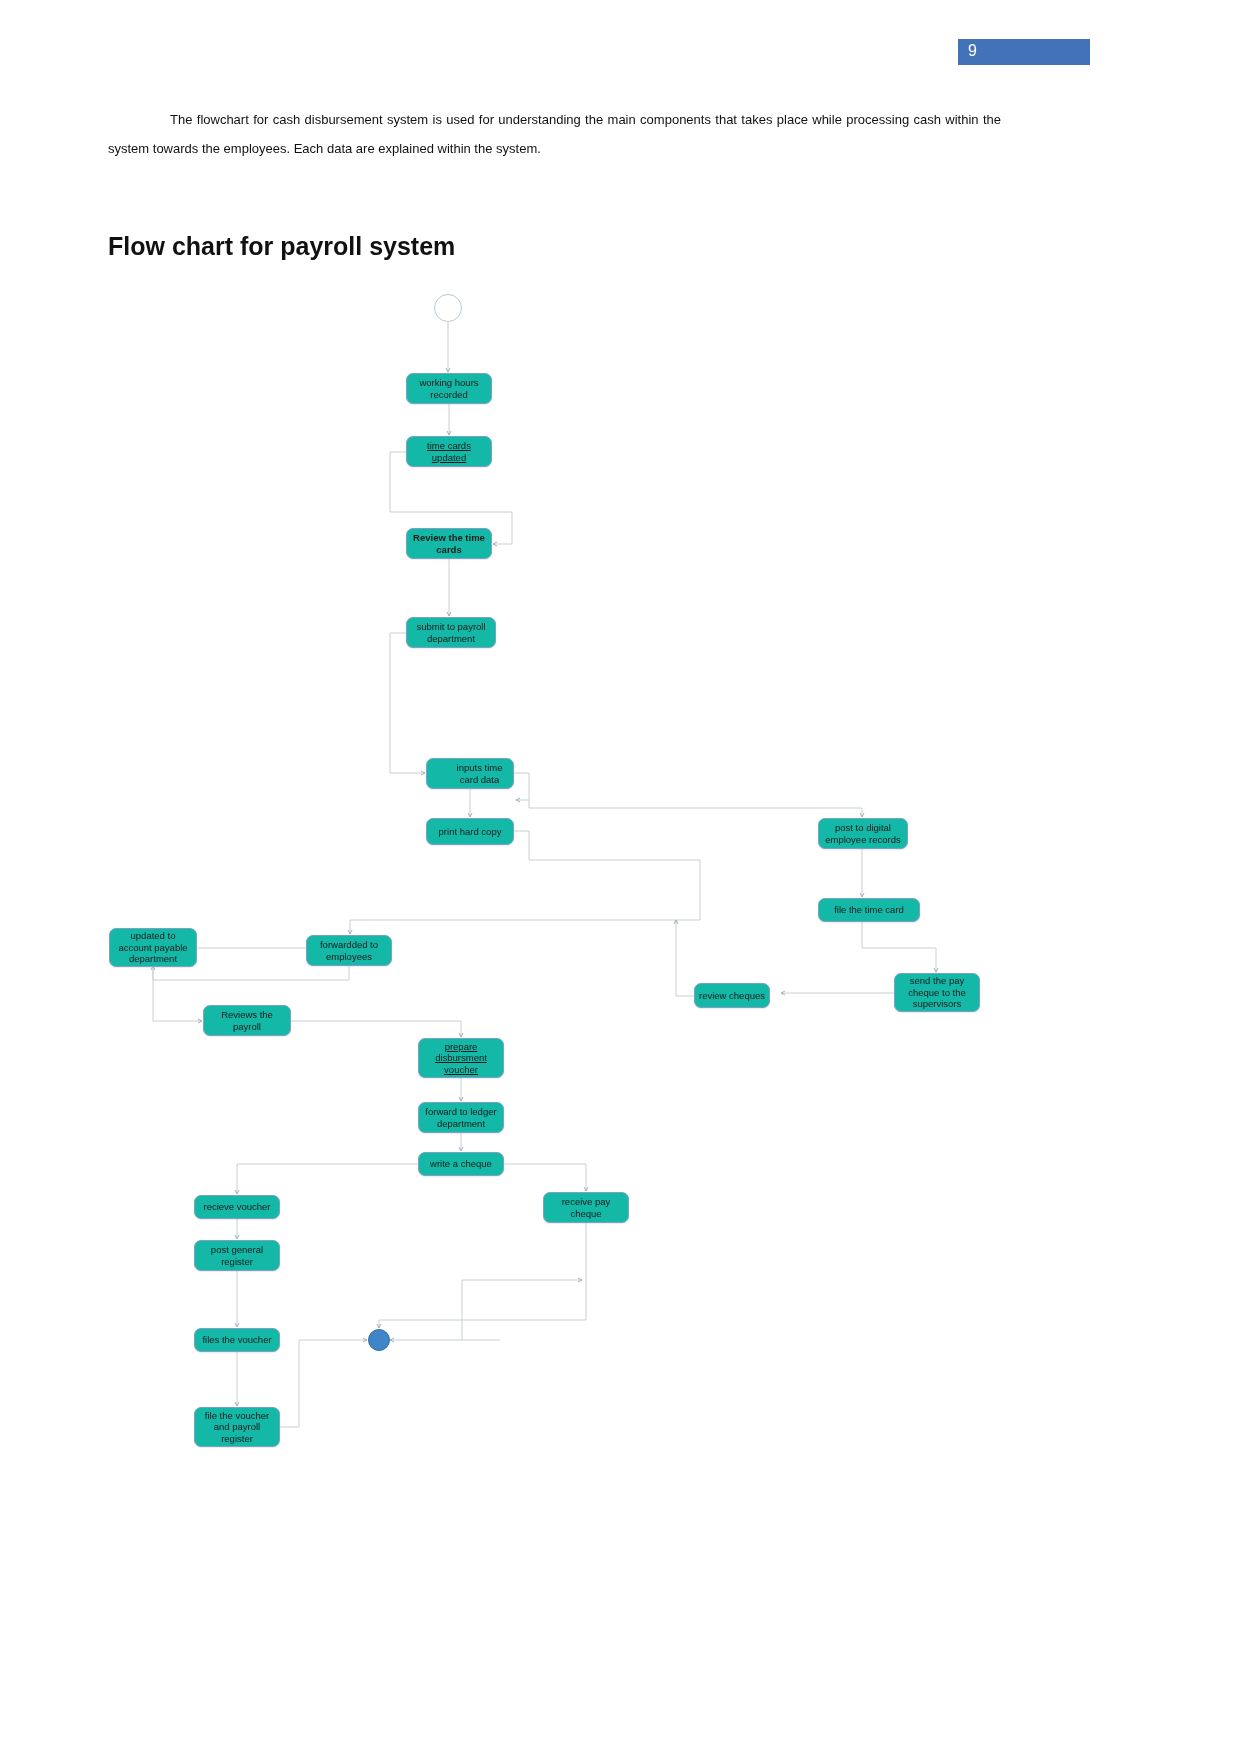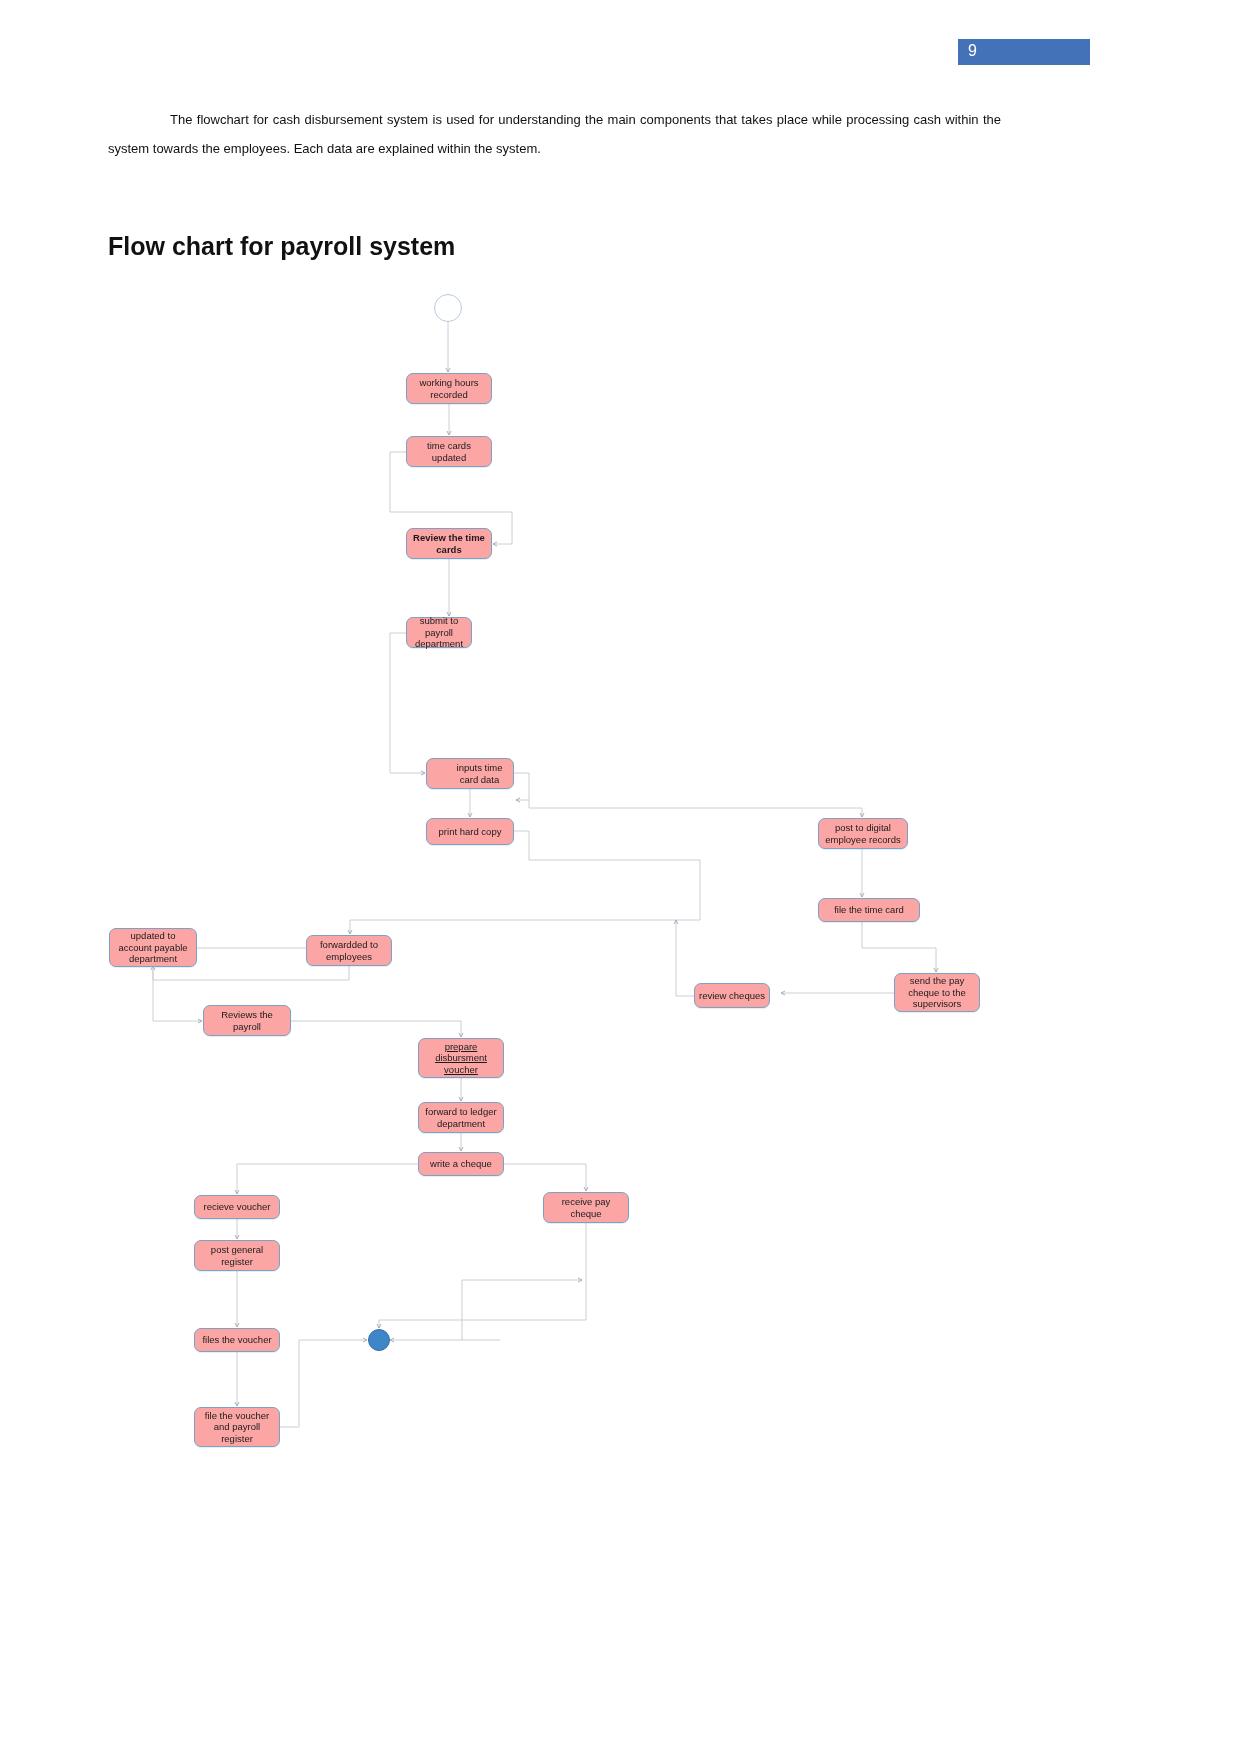--- a/index.html
+++ b/index.html
@@ -84,21 +84,21 @@
     position: absolute;
     left: 0; top: 0;
     width: 1241px;
     height: 1250px;
   }
   .node {
     position: absolute;
     box-sizing: border-box;
     border: 1px solid #7ba2c4;
     border-radius: 7px;
-    background: #fca5a5;
+    background: #14b8a6;
     color: #1b1b1b;
     font-size: 9.5px;
     line-height: 11.5px;
     text-align: center;
     display: flex;
     align-items: center;
     justify-content: center;
     padding: 1px 3px;
     box-shadow: 0 1px 1px rgba(120,150,180,0.18);
   }
@@ -196,23 +196,23 @@
       <path d="M586,943 L586,1040 L379,1040 L379,1048"></path>
 
       <path d="M462,1060 L462,1000 L582,1000"></path>
       <path d="M500,1060 L390,1060"></path>
     </g>
   </svg>
 
   <div class="start-node" style="left:434px;top:14px;"></div>
 
   <div class="node" style="left:406px;top:93px;width:86px;height:31px;">working hours recorded</div>
-  <div class="node" style="left:406px;top:156px;width:86px;height:31px;">time cards updated</div>
+  <div class="node" style="left:406px;top:156px;width:86px;height:31px;text-decoration:underline;">time cards updated</div>
   <div class="node" style="left:406px;top:248px;width:86px;height:31px;font-weight:bold;">Review the time cards</div>
-  <div class="node" style="left:406px;top:337px;width:66px;height:31px;">submit to payroll department</div>
+  <div class="node" style="left:406px;top:337px;width:90px;height:31px;">submit to payroll department</div>
   <div class="node" style="left:426px;top:478px;width:88px;height:31px;padding-left:22px;">inputs time card data</div>
   <div class="node" style="left:426px;top:538px;width:88px;height:27px;">print hard copy</div>
   <div class="node" style="left:818px;top:538px;width:90px;height:31px;">post to digital employee records</div>
   <div class="node" style="left:818px;top:618px;width:102px;height:24px;">file the time card</div>
   <div class="node" style="left:894px;top:693px;width:86px;height:39px;">send the pay cheque to the supervisors</div>
   <div class="node" style="left:694px;top:703px;width:76px;height:25px;">review cheques</div>
   <div class="node" style="left:306px;top:655px;width:86px;height:31px;">forwardded to employees</div>
   <div class="node" style="left:109px;top:648px;width:88px;height:39px;">updated to account payable department</div>
   <div class="node" style="left:203px;top:725px;width:88px;height:31px;">Reviews the payroll</div>
   <div class="node" style="left:418px;top:758px;width:86px;height:40px;text-decoration:underline;">prepare disbursment voucher</div>

